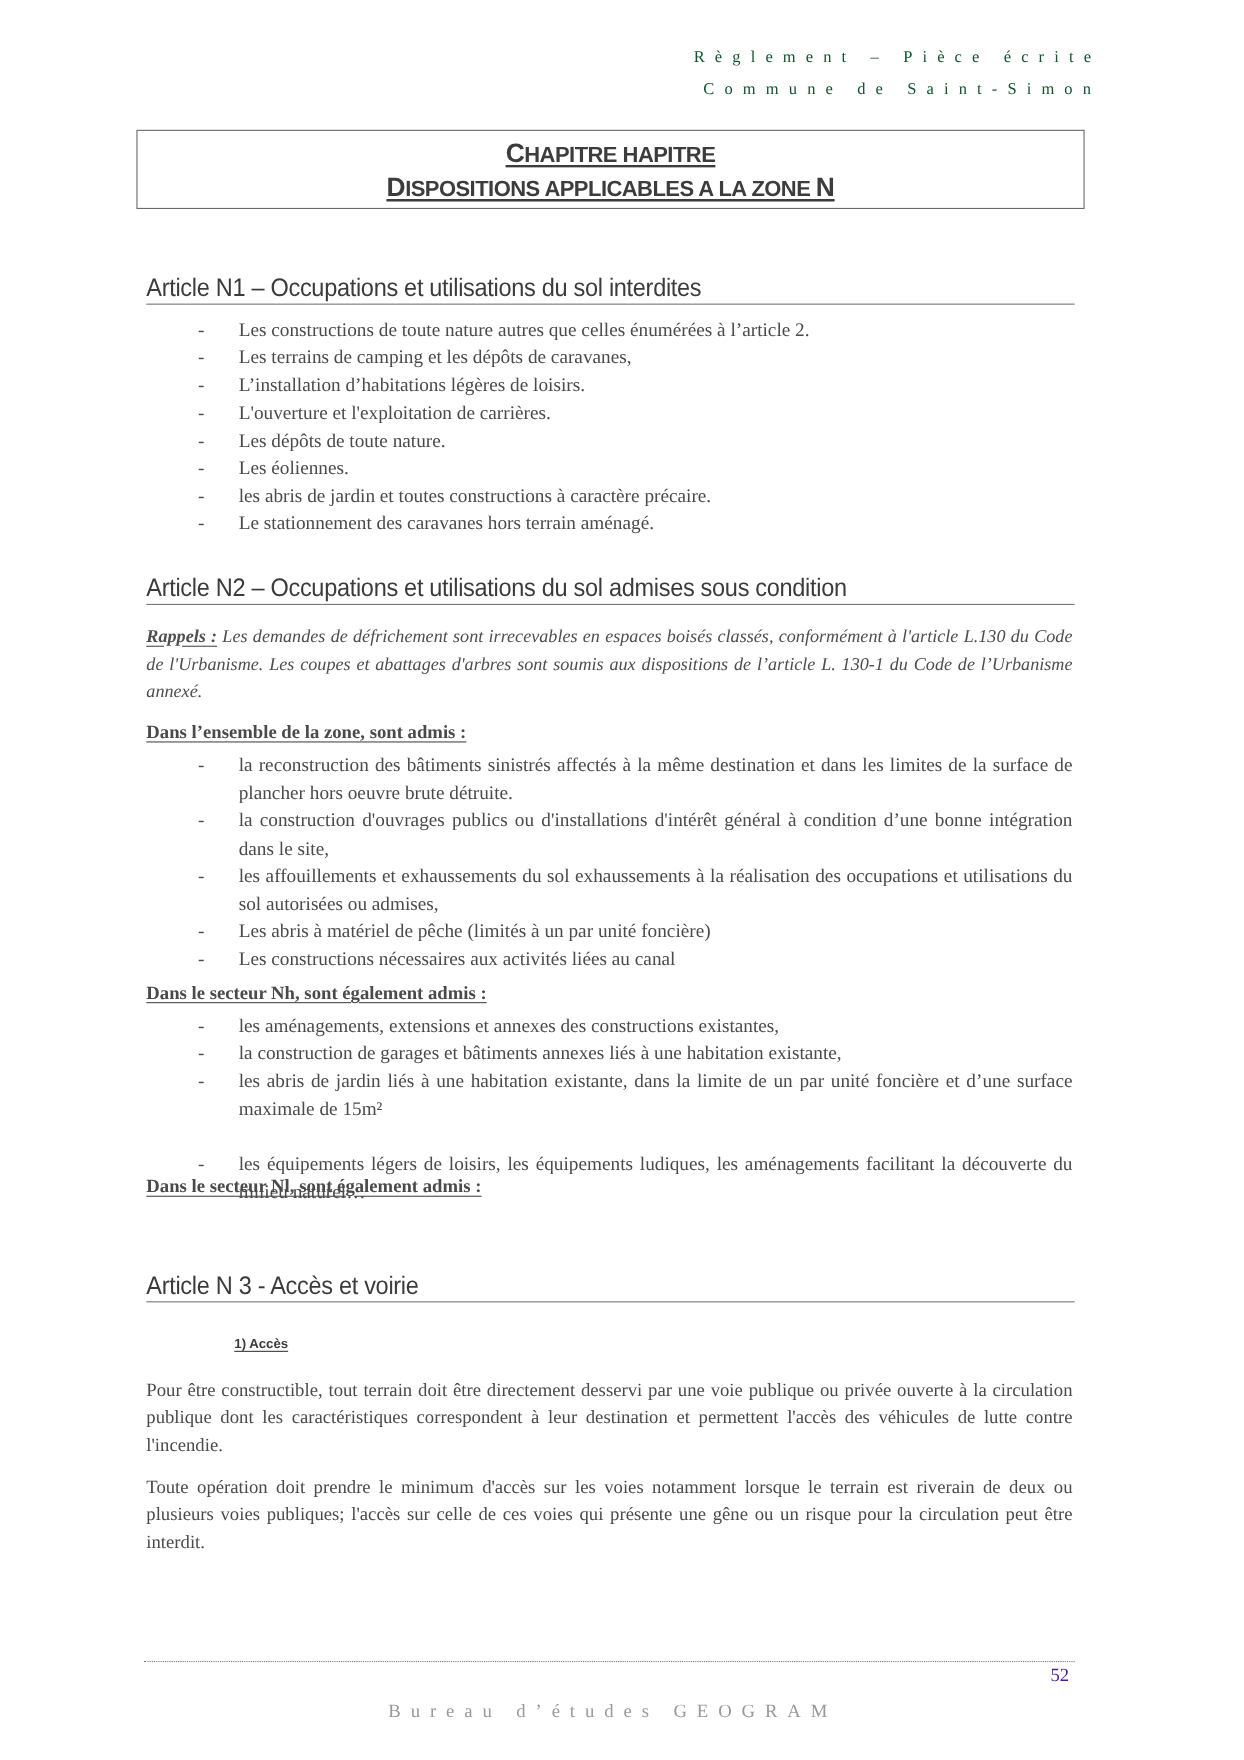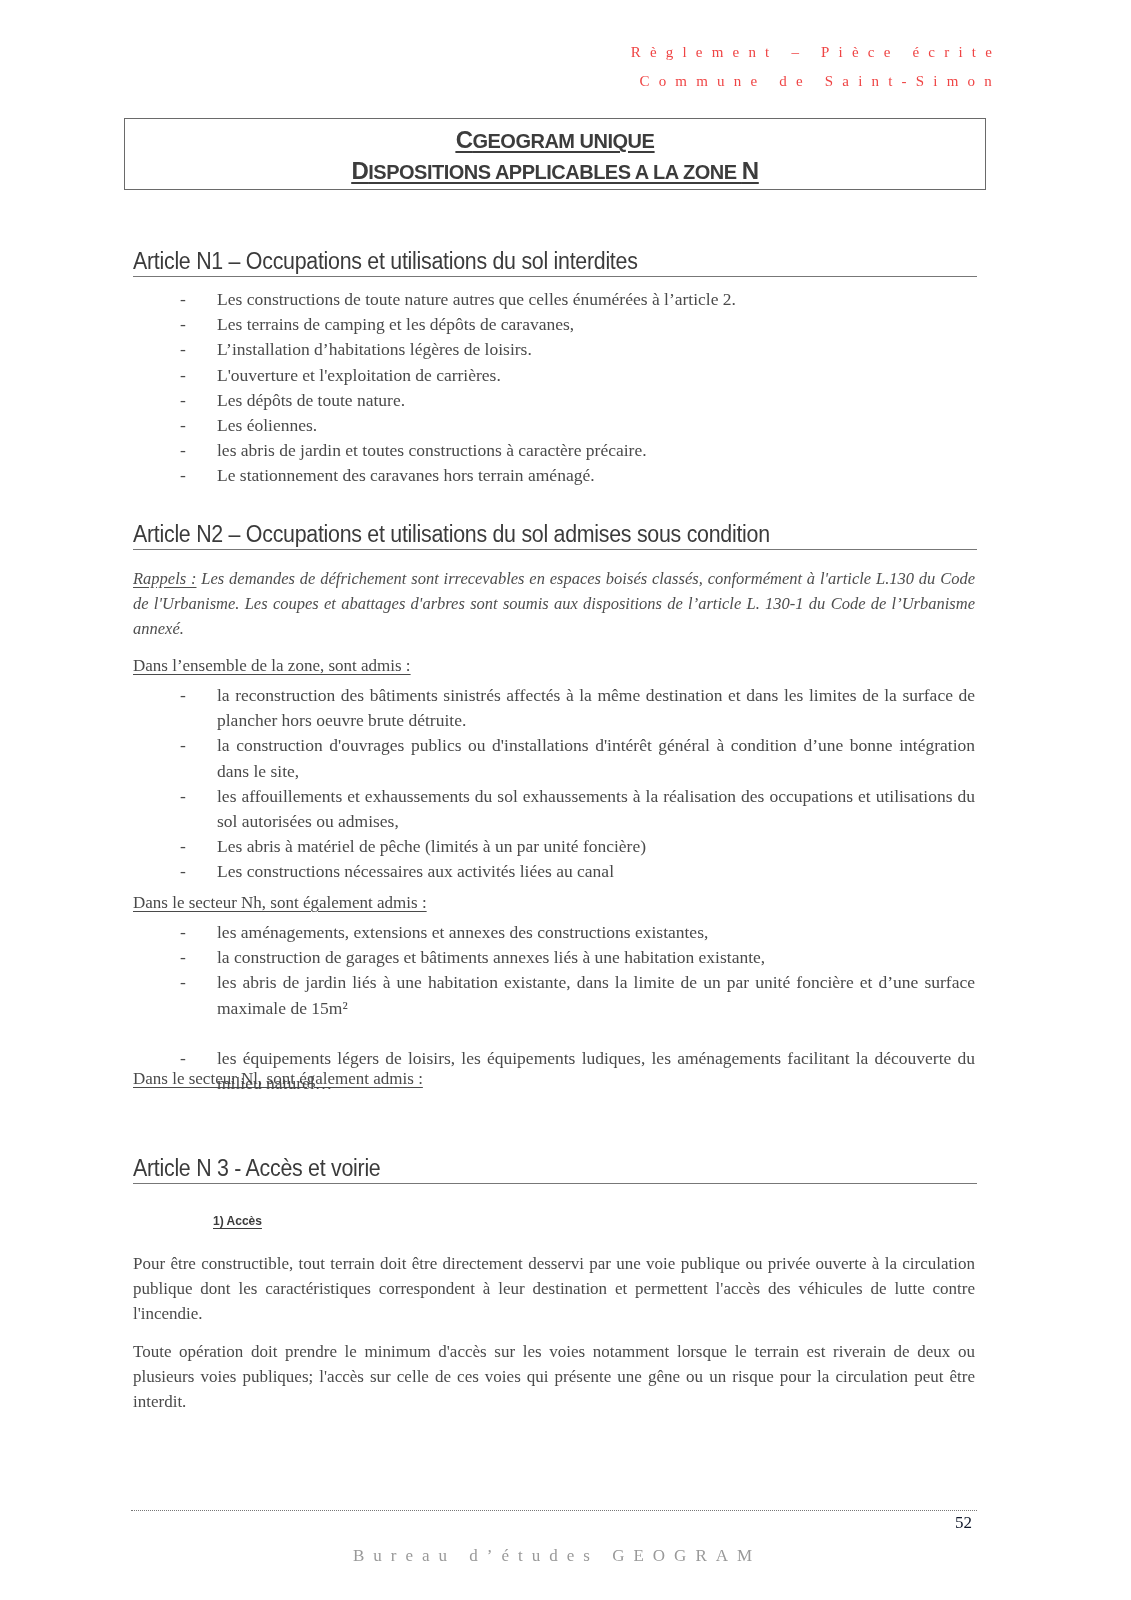--- a/index.html
+++ b/index.html
@@ -1,55 +1,55 @@
 <!DOCTYPE html>
 <html><head>
 <meta charset="utf-8">
 <style>
   html, body { margin: 0; padding: 0; background: #ffffff; }
   body { width: 1131px; height: 1600px; position: relative; overflow: hidden;
          font-family: "Liberation Serif", "DejaVu Serif", serif; color: #444; }
-  .hdr { position: absolute; right: 130px; text-align: right; color: #ef4444;
+  .hdr { position: absolute; right: 130px; text-align: right; color: #14532d;
          font-family: "Liberation Serif", serif; font-size: 15px; letter-spacing: 9.2px; }
   .hdr1 { top: 44px; }
   .hdr2 { top: 73px; margin-left: 28px; }
   .chapter { position: absolute; left: 124px; top: 118px; width: 862px; height: 72px;
              border: 1.5px solid #6a6a6a; box-sizing: border-box; text-align: center;
              font-family: "Liberation Sans", sans-serif; font-weight: bold; color: #3c3c3c; }
   .chapter div { font-size: 20px; line-height: 30px; letter-spacing: -0.5px; }
   .chapter .l1 { margin-top: 6px; }
   .chapter span { text-decoration: underline; text-underline-offset: 3px; }
   .sc-big { font-size: 24px; }
   .art-wrap { position: absolute; left: 133px; width: 844px; border-bottom: 1.5px solid #777; }
   .art-wrap span { display: block; font-family: "Liberation Sans", sans-serif; font-size: 23px;
                    color: #3b3b3b; letter-spacing: -0.3px; line-height: 30px;
                    transform: scaleX(0.93); transform-origin: left; white-space: nowrap; }
   ul.list { position: absolute; left: 180px; width: 795px; margin: 0; padding: 0; list-style: none; }
   ul.list li { position: relative; padding-left: 37px; font-size: 17.5px; line-height: 25.2px;
                text-align: justify; color: #4a4a4a; }
   ul.list li .dash { position: absolute; left: 0; top: 0; }
   .para { position: absolute; left: 133px; width: 842px; font-size: 17px; line-height: 25.2px;
           text-align: justify; color: #4a4a4a; }
-  .u { text-decoration: underline; text-underline-offset: 3px; }
+  .u { text-decoration: underline; text-underline-offset: 3px; font-weight: bold; }
   .rappel { position: absolute; left: 133px; width: 842px; font-style: italic; font-size: 16.5px;
             line-height: 25.2px; color: #4e4e4e; text-align: justify; }
   .sub { position: absolute; left: 213px; font-family: "Liberation Sans", sans-serif; font-weight: bold;
          font-size: 12px; color: #3b3b3b; text-decoration: underline; text-underline-offset: 3px; }
   .footline { position: absolute; left: 131px; top: 1510px; width: 846px; border-top: 1.5px dotted #777; }
   .foot { position: absolute; left: 353px; top: 1514px; font-size: 17px; letter-spacing: 9px; color: #999; margin-top: 32px; }
-  .pnum { position: absolute; left: 955px; top: 1513px; font-size: 17px; color: #0f172a; }
+  .pnum { position: absolute; left: 955px; top: 1513px; font-size: 17px; color: #4c1d95; }
 </style>
 </head>
 <body>
 
 <div class="hdr hdr1">Règlement – Pièce écrite</div>
 <div class="hdr hdr2">Commune de Saint-Simon</div>
 
 <div class="chapter">
-  <div class="l1"><span><span class="sc-big">C</span><span>GEOGRAM UNIQUE</span></span></div>
+  <div class="l1"><span><span class="sc-big">C</span><span>HAPITRE HAPITRE</span></span></div>
   <div><span><span class="sc-big">D</span><span>ISPOSITIONS APPLICABLES A LA ZONE </span><span class="sc-big">N</span></span></div>
 </div>
 
 <div class="art-wrap" style="top:246px;">
   <span>Article N1 – Occupations et utilisations du sol interdites</span>
 </div>
 <ul class="list" id="n1-list" style="top:287px;">
     <li><span class="dash">-</span><span>Les constructions de toute nature autres que celles énumérées à l’article 2.</span></li>
     <li><span class="dash">-</span><span>Les terrains de camping et les dépôts de caravanes,</span></li>
     <li><span class="dash">-</span><span>L’installation d’habitations légères de loisirs.</span></li>

